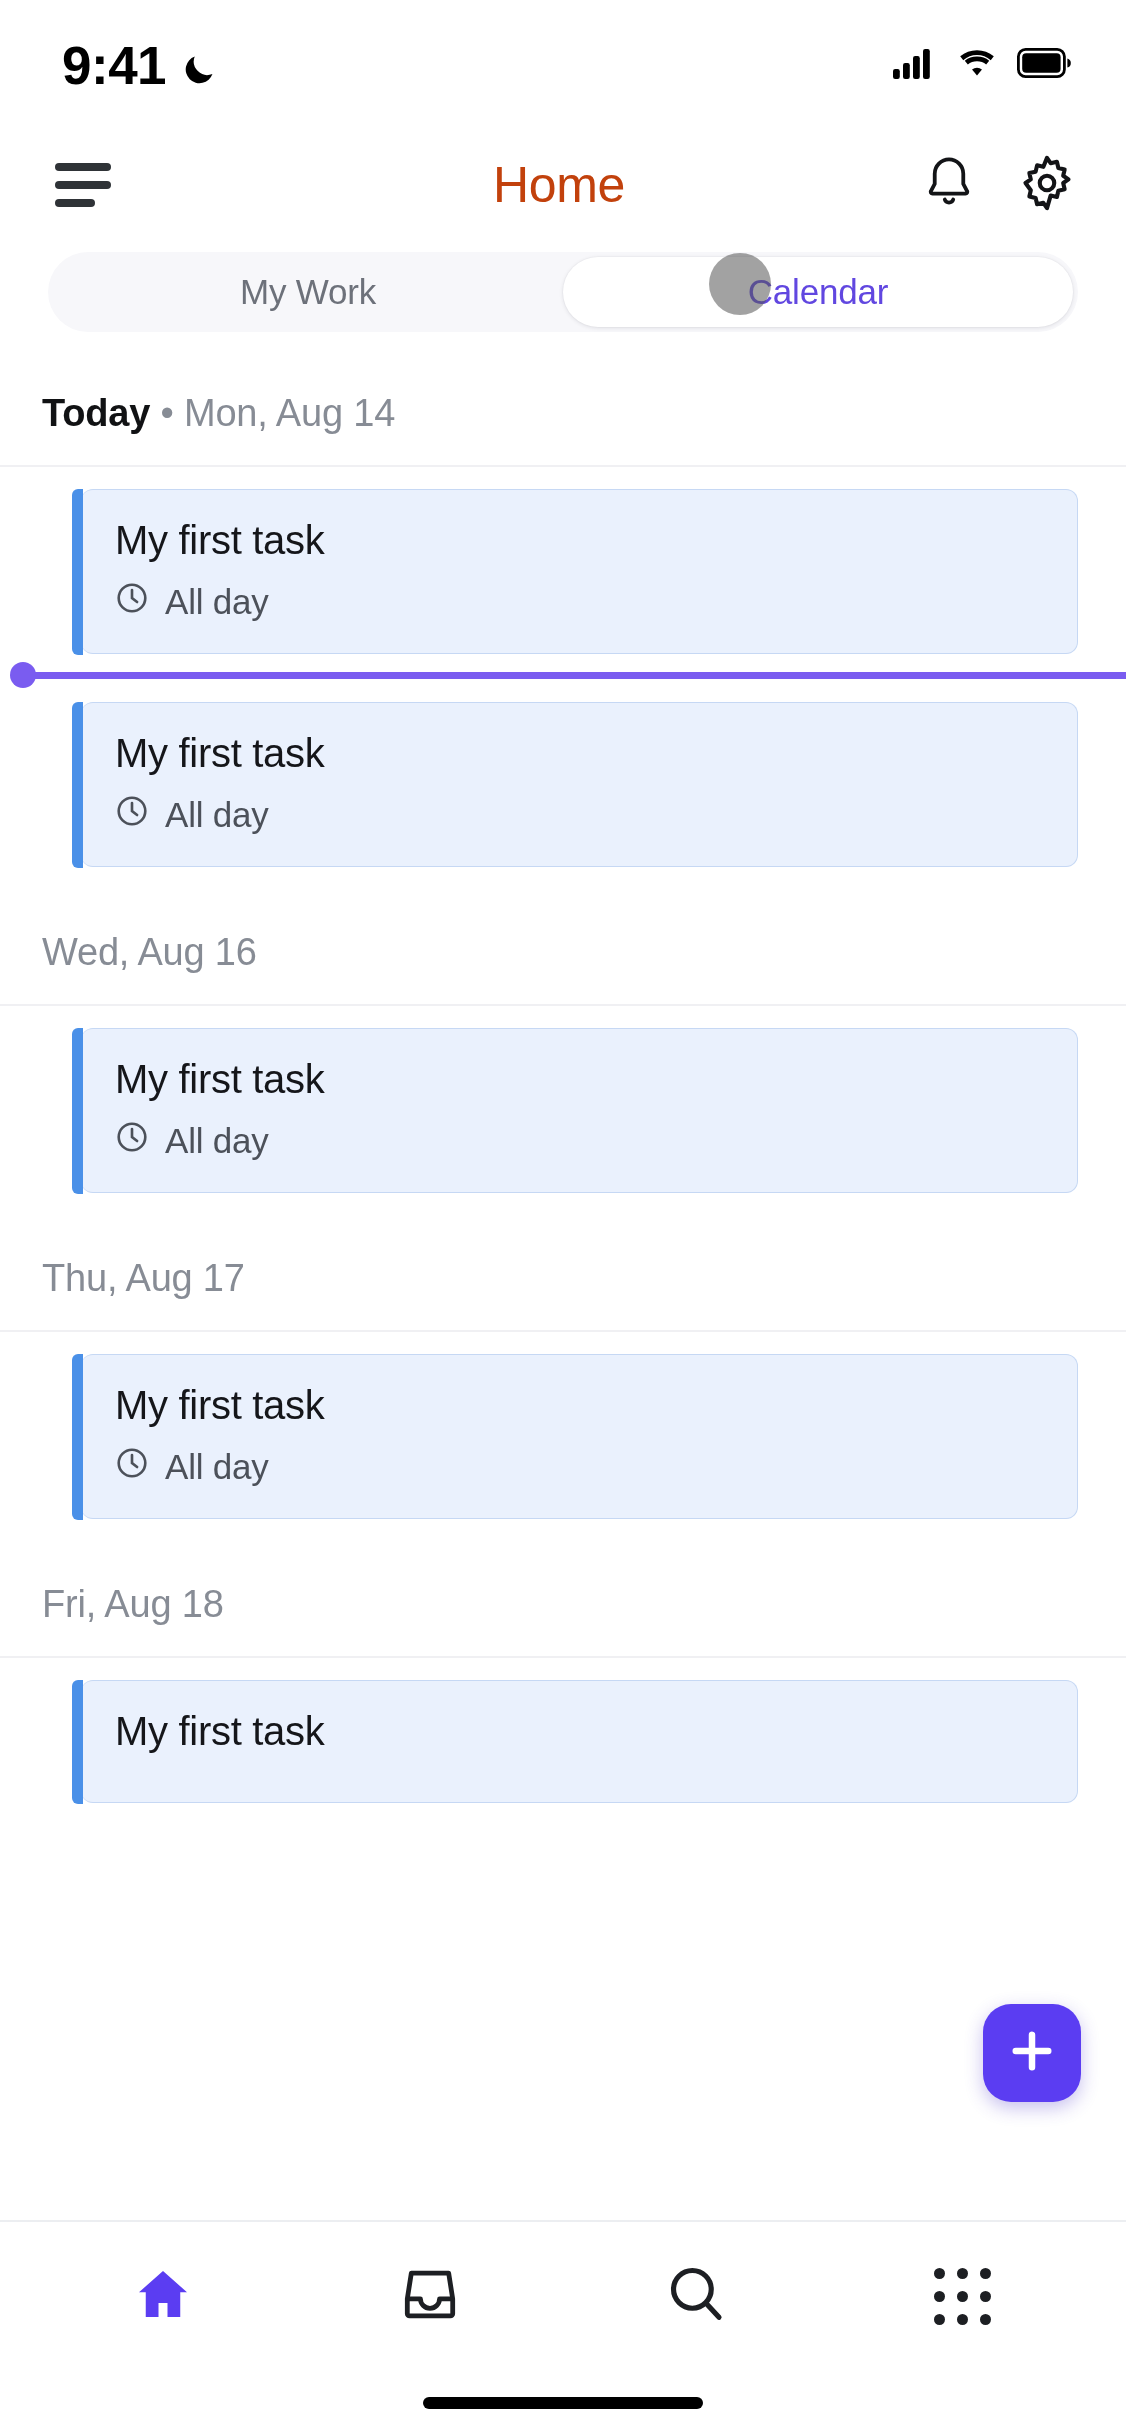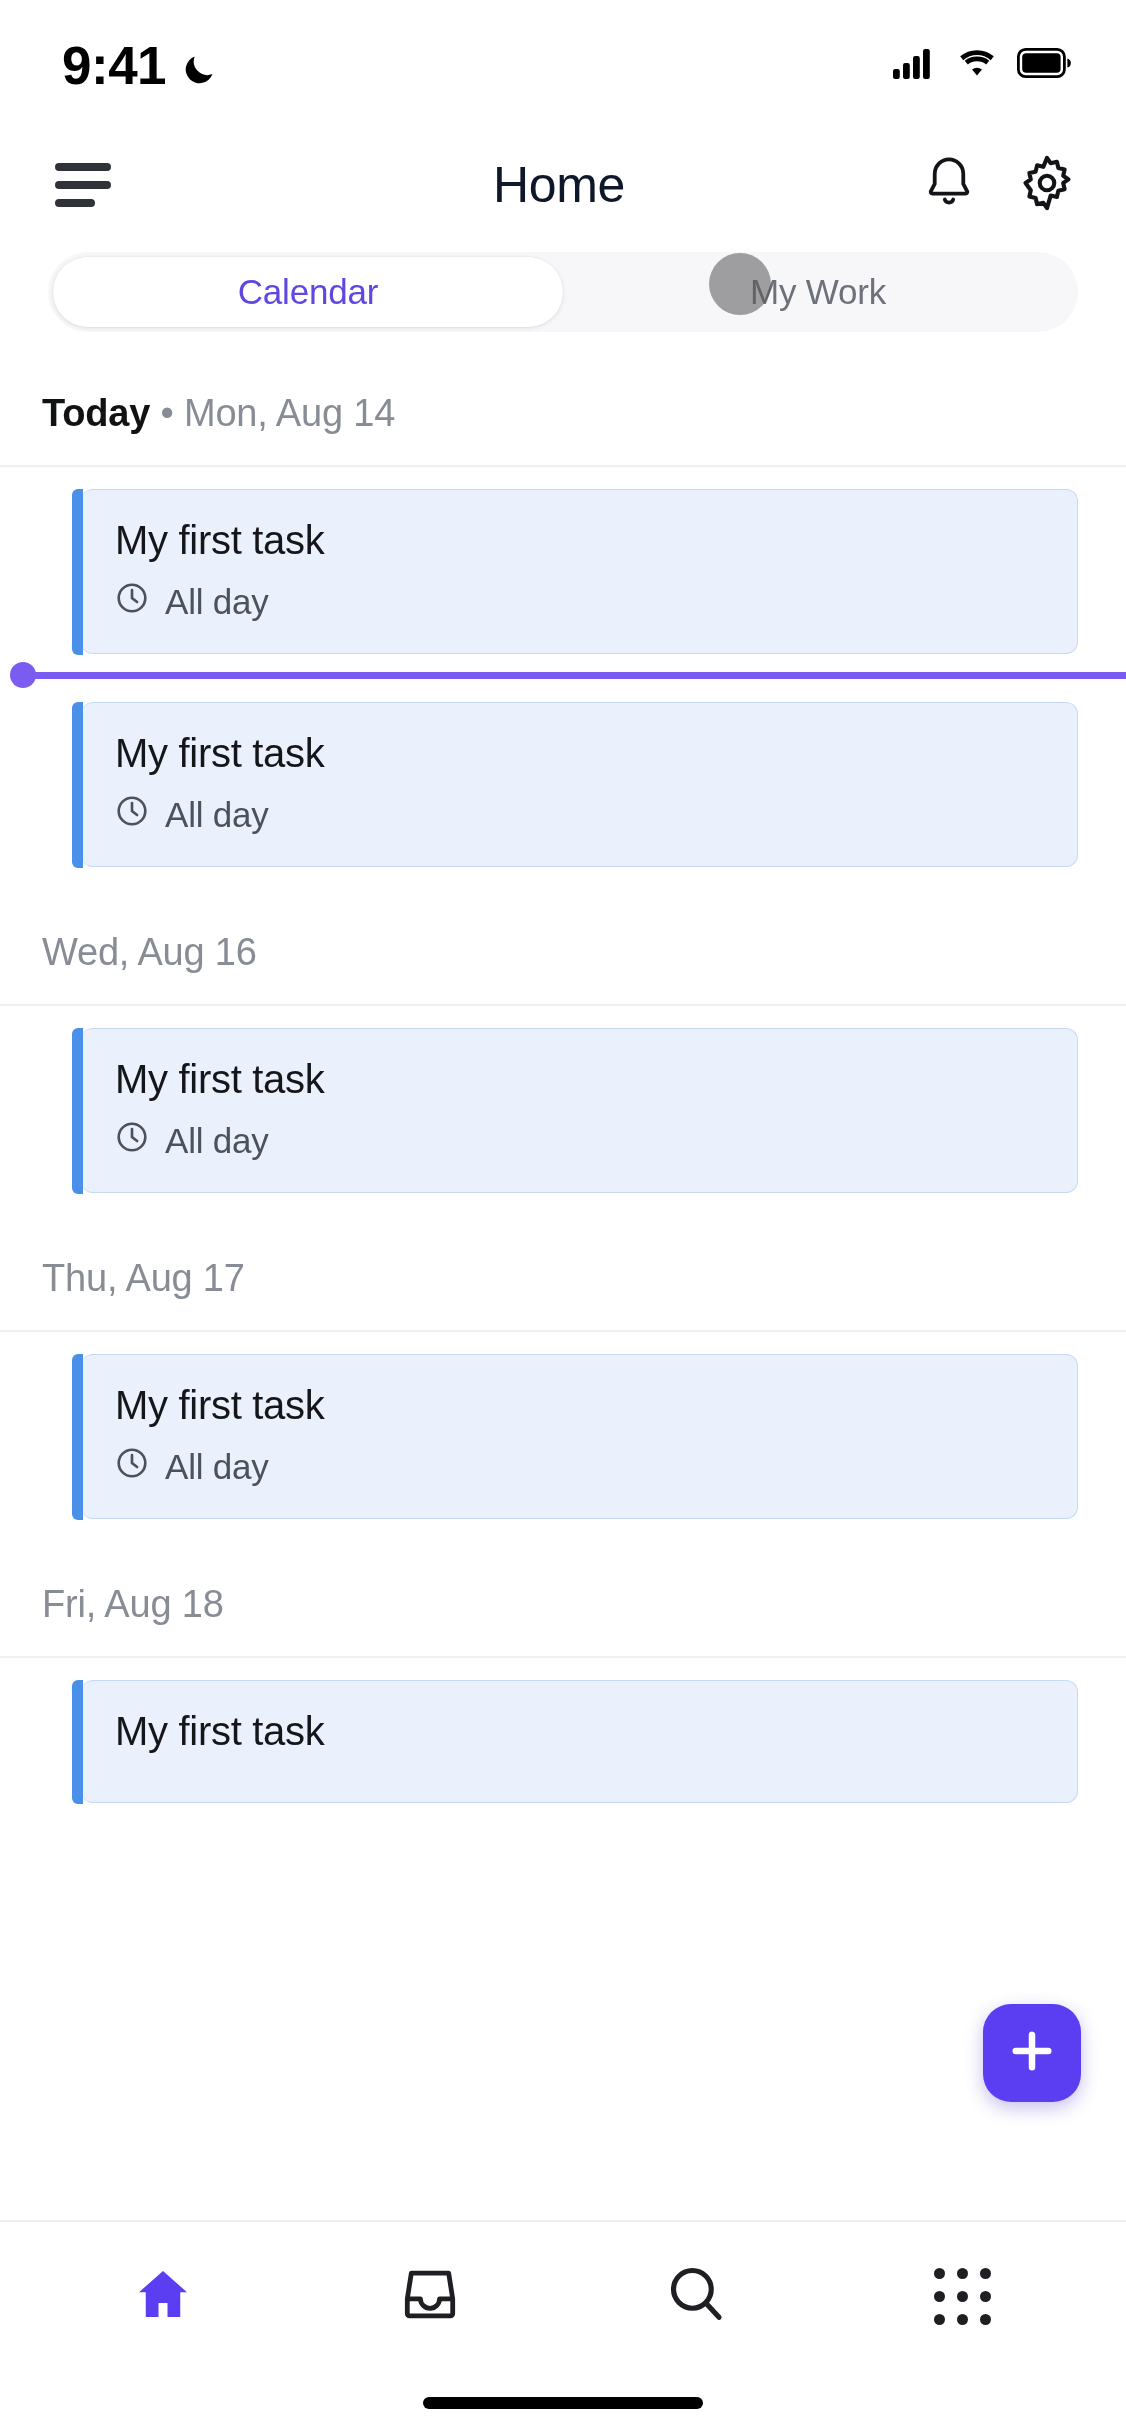--- a/index.html
+++ b/index.html
@@ -75,21 +75,21 @@
   .hamburger span:nth-child(1) { width: 56px; }
   .hamburger span:nth-child(2) { width: 56px; }
   .hamburger span:nth-child(3) { width: 40px; }
 
   .header-title {
     position: absolute;
     left: 0; right: 8px;
     text-align: center;
     font-size: 50px;
     font-weight: 400;
-    color: #0f172a;
+    color: #c2410c;
     letter-spacing: -0.3px;
     pointer-events: none;
   }
   .header-actions {
     margin-left: auto;
     display: flex;
     align-items: center;
     gap: 42px;
     position: relative;
     z-index: 2;
@@ -331,22 +331,22 @@
         <svg width="58" height="58" viewBox="0 0 24 24">
           <path d="M12 1.6l1.5 2.2 2.6-.6.6 2.6 2.6.6-.6 2.6 2.2 1.5-2.2 1.5.6 2.6-2.6.6-.6 2.6-2.6-.6L12 22.4l-1.5-2.2-2.6.6-.6-2.6-2.6-.6.6-2.6L3.1 12l2.2-1.5-.6-2.6 2.6-.6.6-2.6 2.6.6L12 1.6z" fill="none" stroke="#131417" stroke-width="1.7" stroke-linejoin="round"></path>
           <circle cx="12" cy="12" r="3" fill="none" stroke="#131417" stroke-width="1.7"></circle>
         </svg>
       </span>
     </div>
   </div>
 
   <div class="tabs-wrap">
     <div class="tabs">
+      <div class="tab inactive">My Work</div>
       <div class="tab active">Calendar</div>
-      <div class="tab inactive">My Work</div>
     </div>
     <div class="touch-dot"></div>
   </div>
 
   <div class="content">
 
     <div class="day-header">
       <span class="strong">Today</span>
       <span class="muted">•</span>
       <span class="muted">Mon, Aug 14</span>

